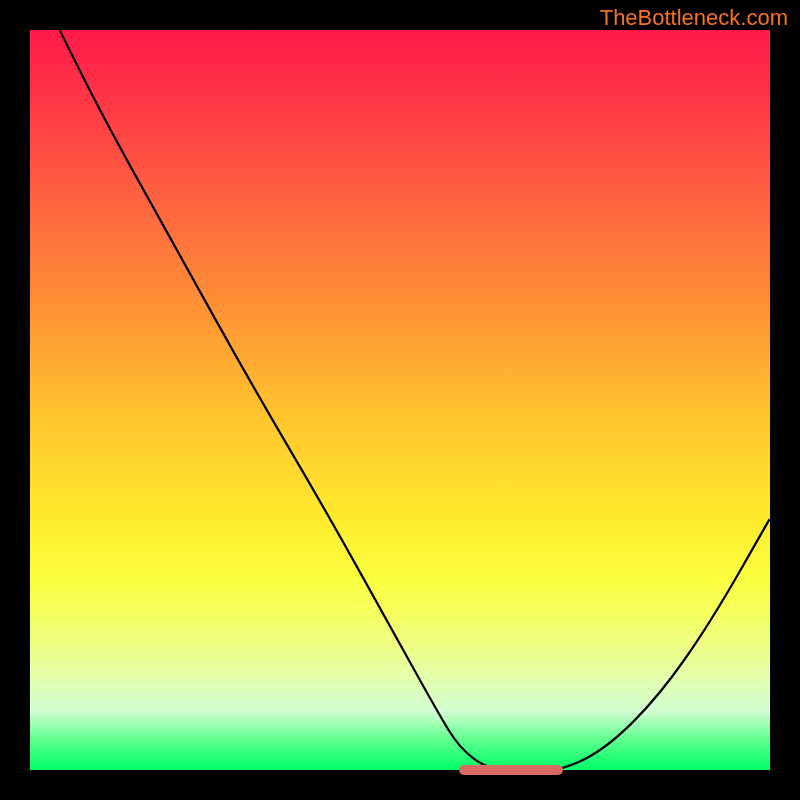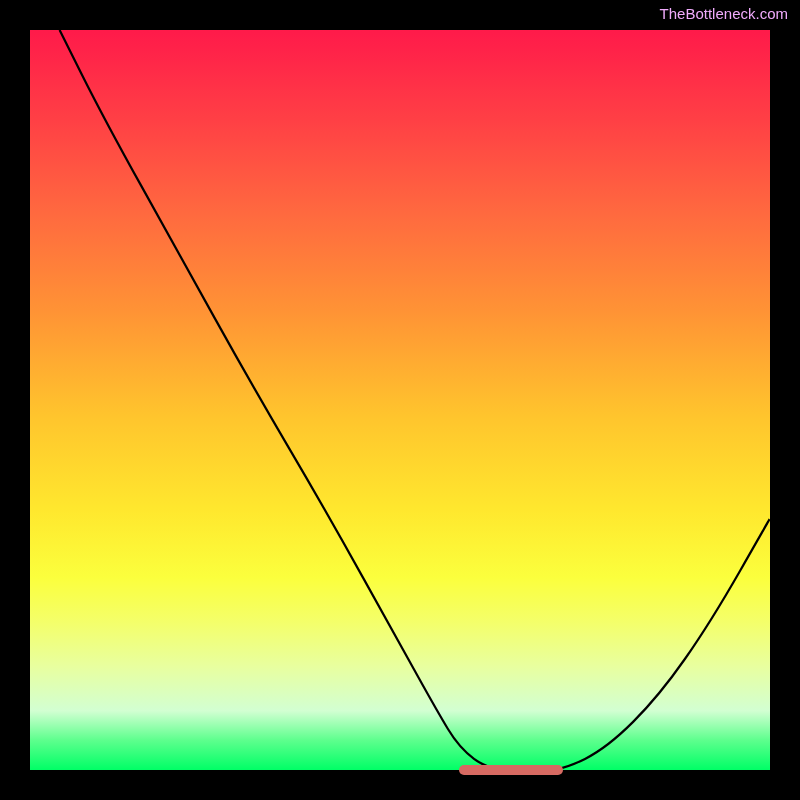--- a/index.html
+++ b/index.html
@@ -8,22 +8,22 @@
     width: 800px;
     height: 800px;
     background: #000;
     position: relative;
     font-family: Arial, sans-serif;
   }
   .watermark {
     position: absolute;
     top: 5px;
     right: 12px;
-    color: #f0abfc;
-    font-size: 15px;
+    color: #f97316;
+    font-size: 22px;
     z-index: 10;
   }
   .chart-area {
     position: absolute;
     left: 30px;
     top: 30px;
     width: 740px;
     height: 740px;
     background: linear-gradient(to bottom,
       #ff1a4a 0%,

